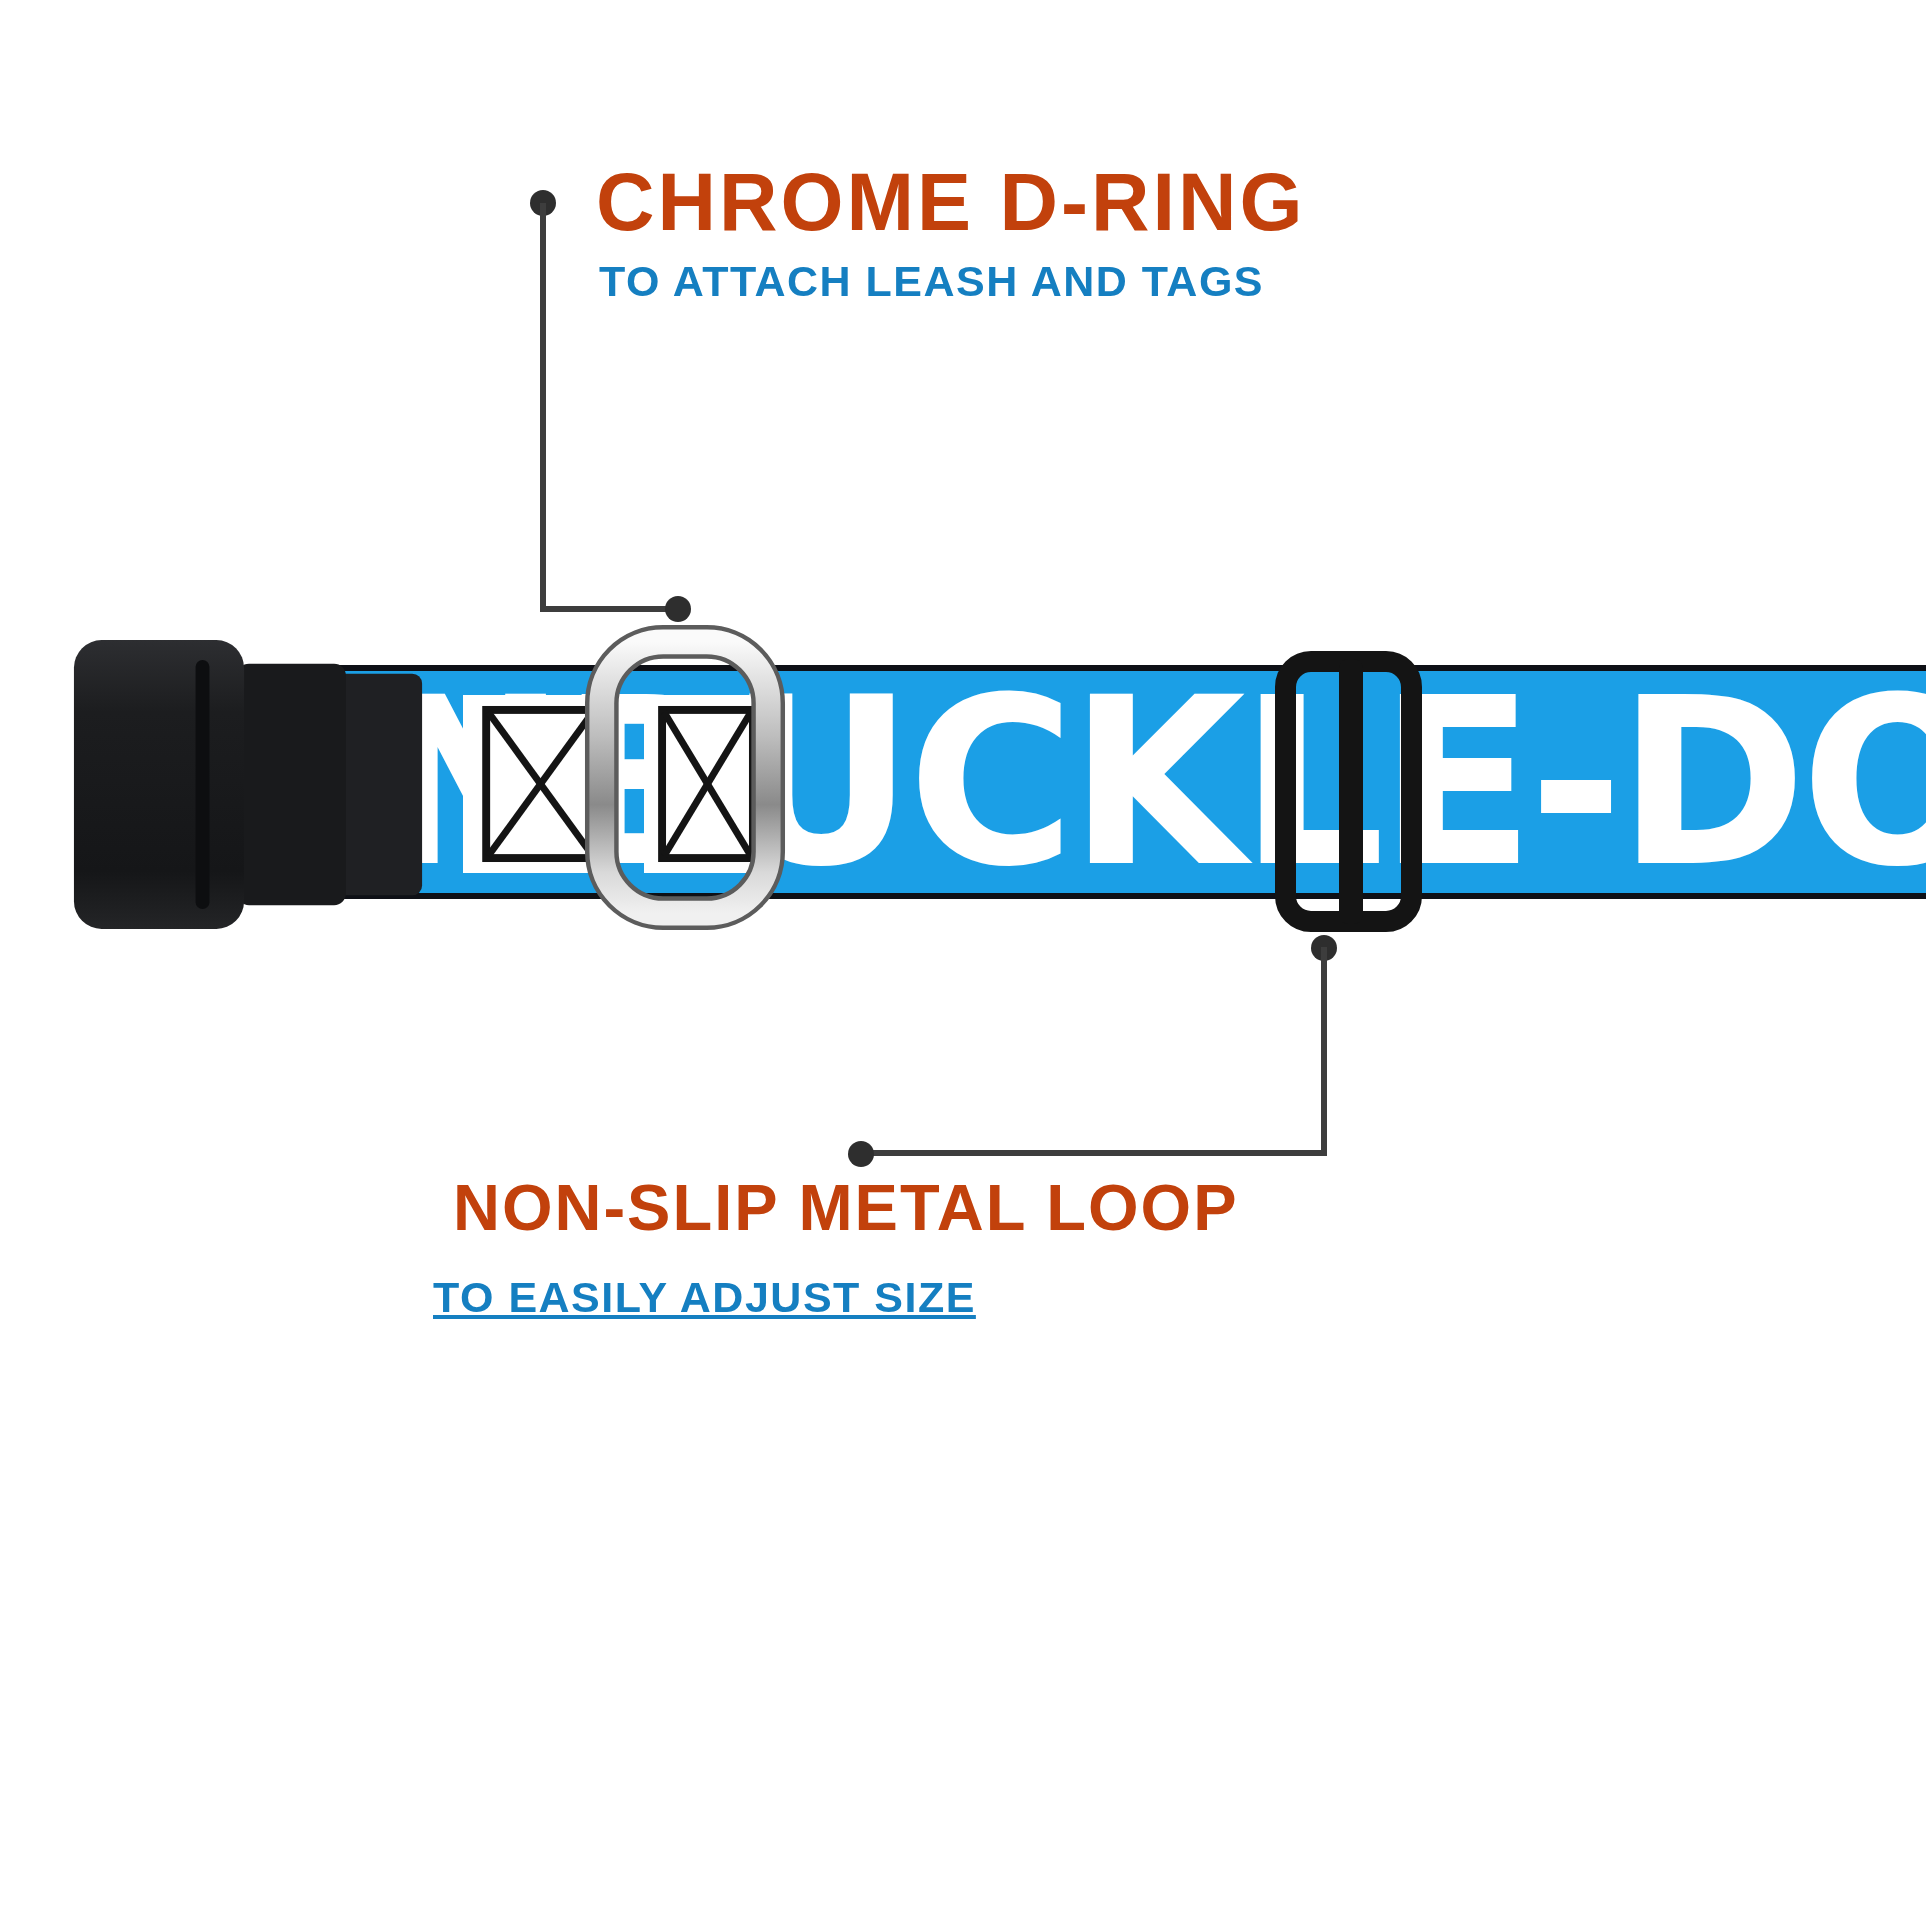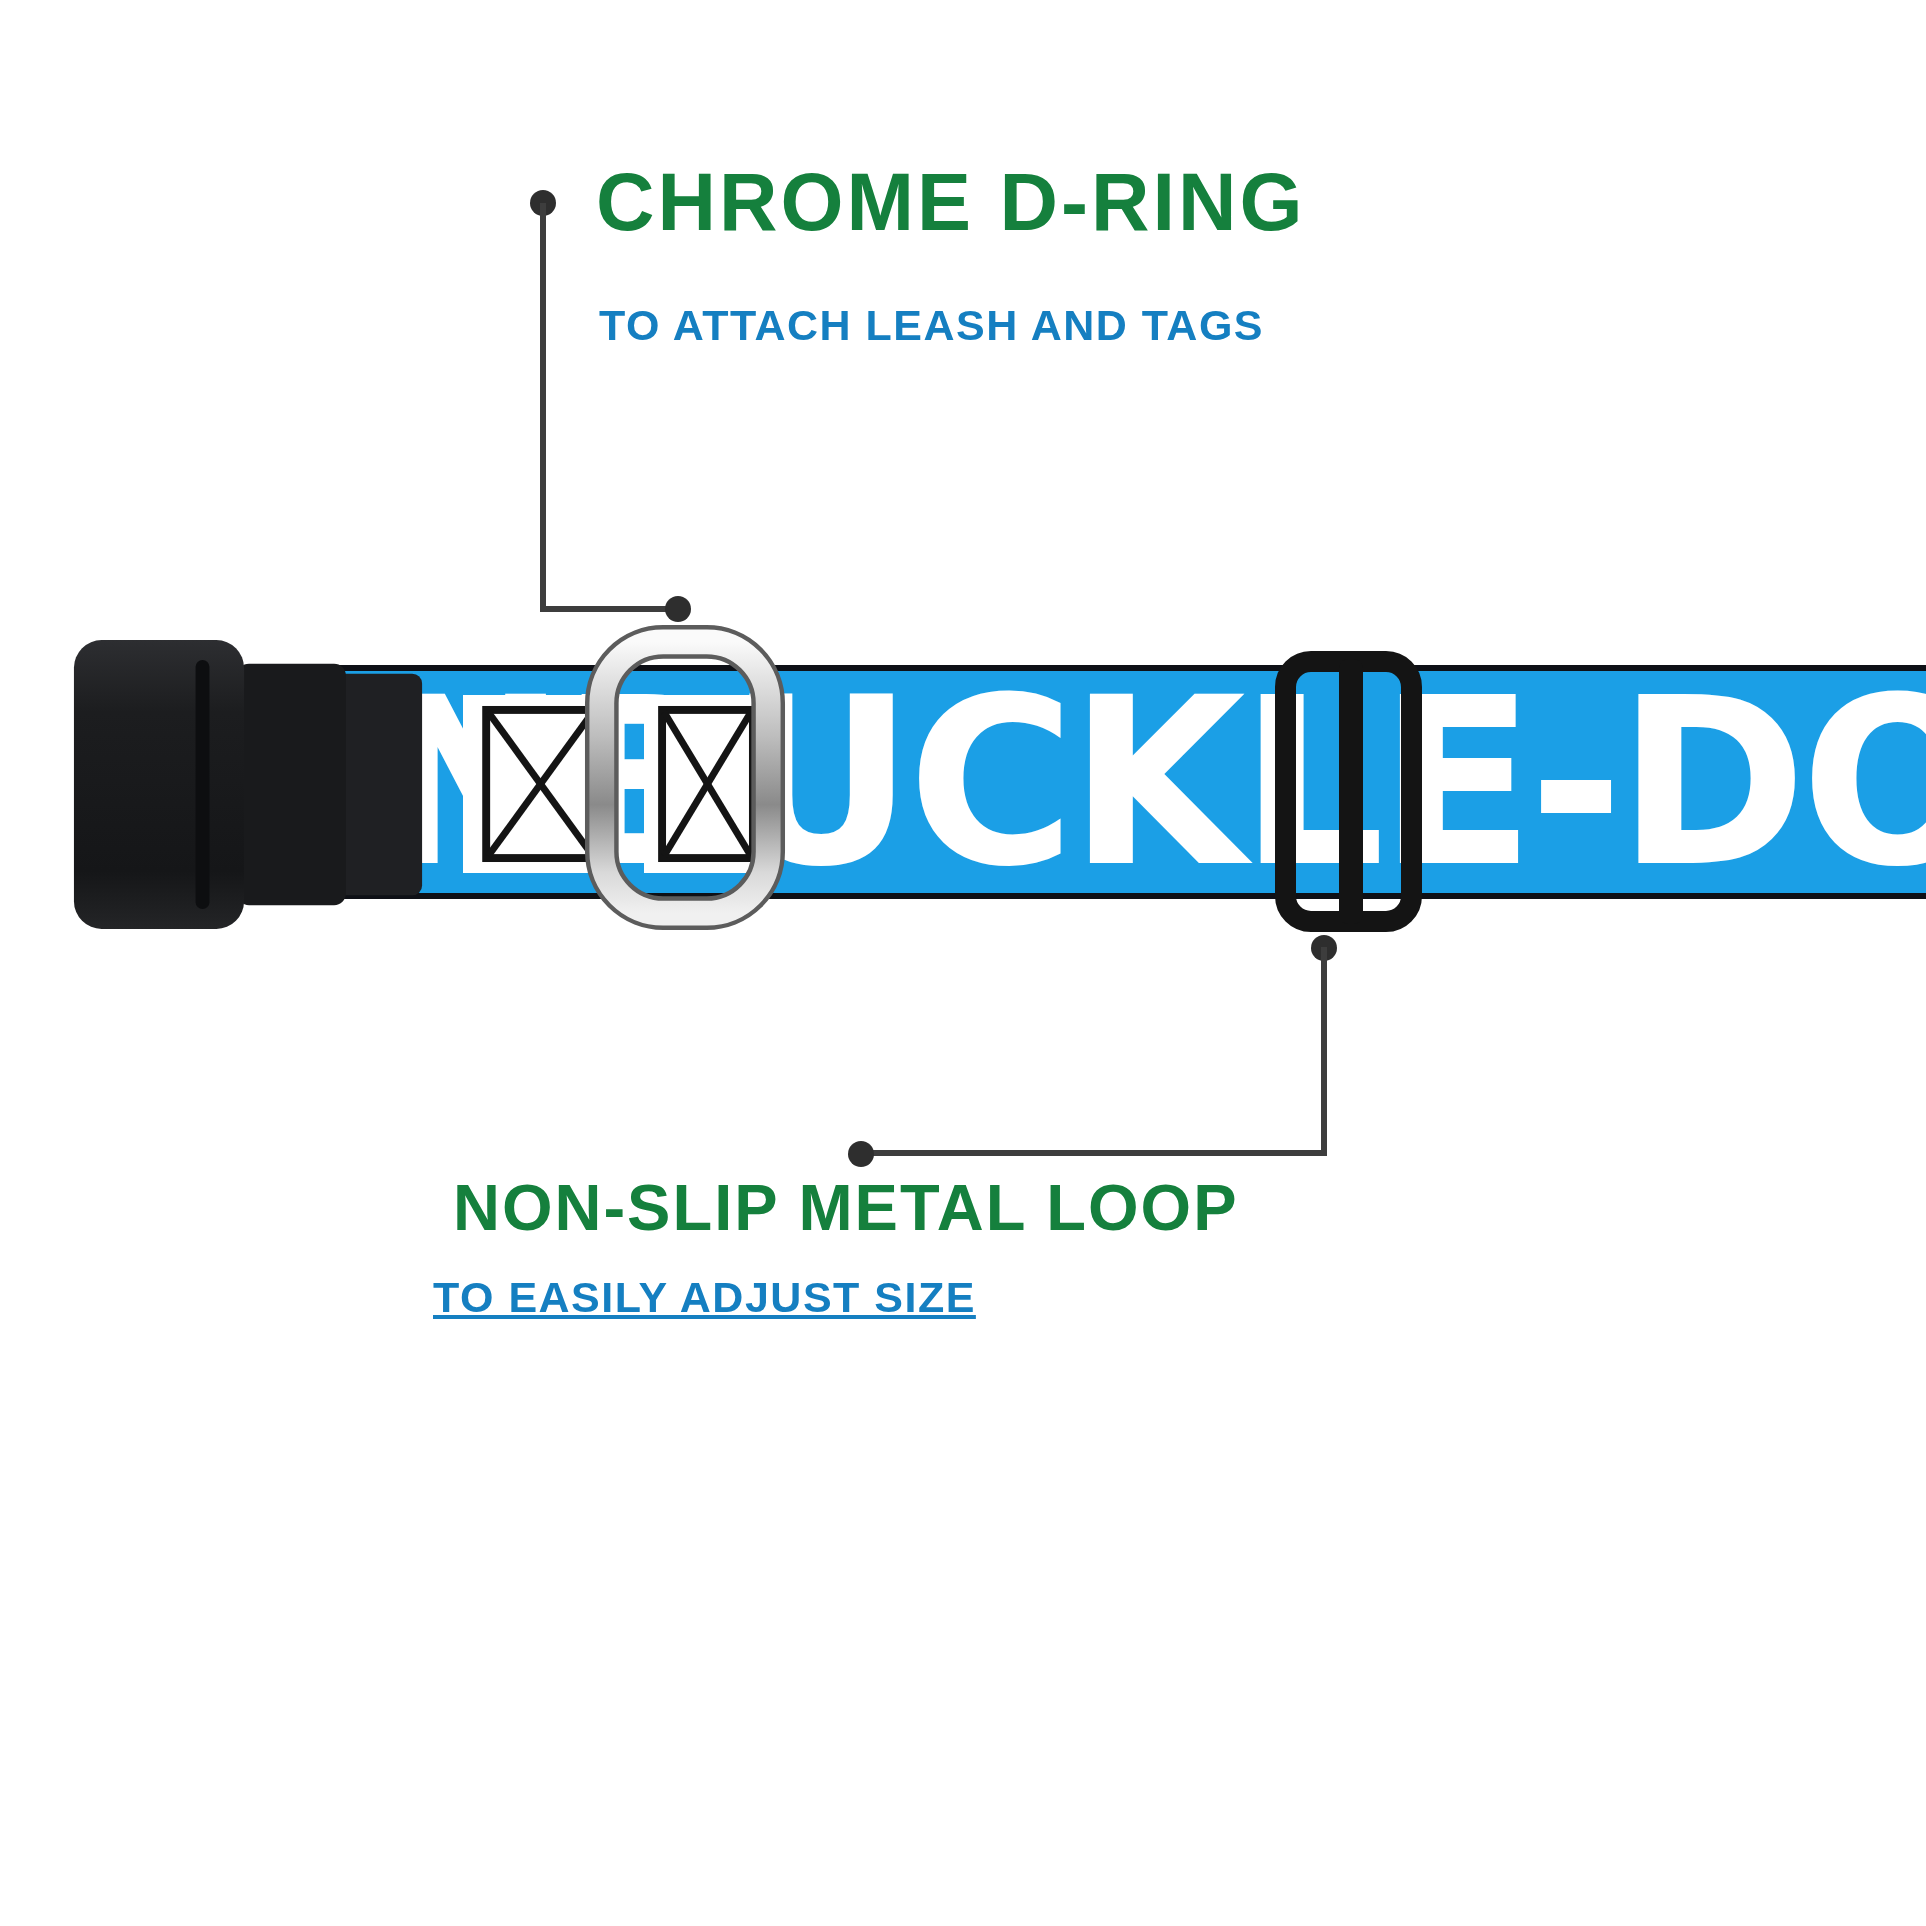--- a/index.html
+++ b/index.html
@@ -8,29 +8,29 @@
     width:1927px;height:1927px;
     background:#ffffff;
     font-family:"Liberation Sans", sans-serif;
     overflow:hidden;
   }
   
   .c-line{position:absolute;background:#3d3d3d;z-index:6;}
   .c-dot{position:absolute;width:26px;height:26px;border-radius:50%;background:#2e2e2e;z-index:6;}
   
   .callout-title{
-    position:absolute;color:#15803d;font-weight:bold;
+    position:absolute;color:#c2410c;font-weight:bold;
     letter-spacing:2px;white-space:nowrap;z-index:6;
   }
   .callout-sub{
     position:absolute;color:#157fc1;font-weight:bold;
     letter-spacing:1.5px;white-space:nowrap;z-index:6;
   }
   #dring-title{left:596px;top:156px;font-size:81px;letter-spacing:3px;}
-  #dring-sub{left:599px;top:257px;font-size:43px;margin-top:44px;}
+  #dring-sub{left:599px;top:257px;font-size:43px;}
   #loop-title{left:453px;top:1170px;font-size:65px;}
   #loop-sub{left:433px;top:1273px;font-size:43px;text-decoration:underline;}
   
   .webbing{
     position:absolute;left:317px;top:665px;width:1610px;height:234px;
     background:#1b9fe6;
     border-top:6px solid #0e1016;border-bottom:6px solid #0e1016;
     box-sizing:border-box;overflow:hidden;z-index:1;
     display:flex;align-items:center;
   }

